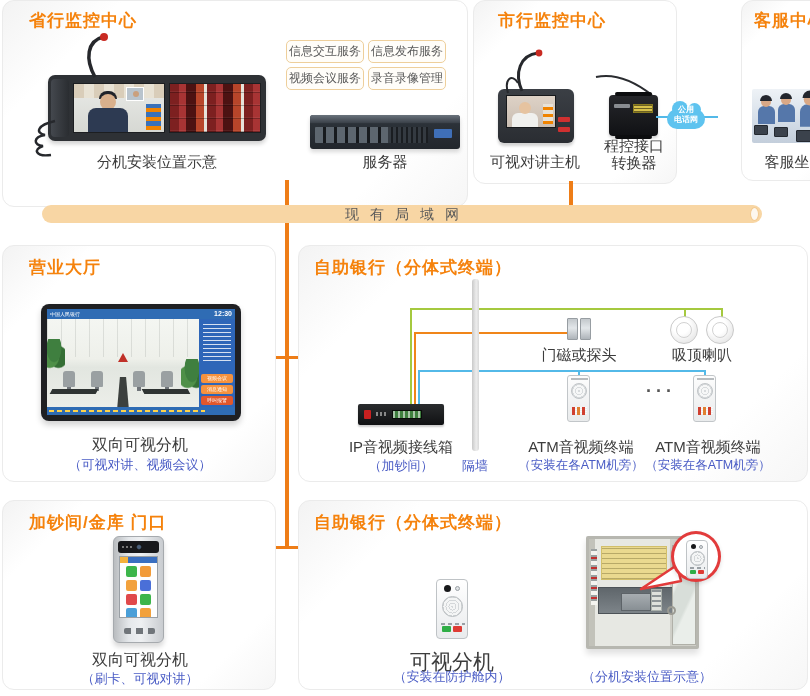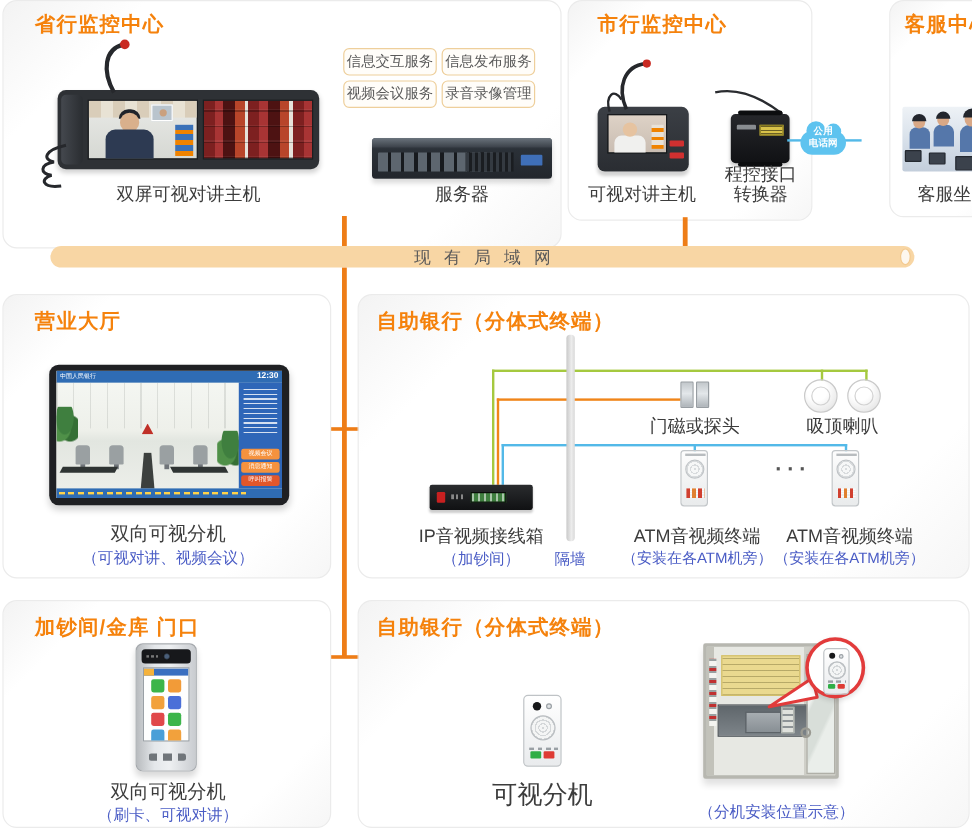--- a/index.html
+++ b/index.html
@@ -220,21 +220,21 @@
       </div>
       <div class="cd-scrR"></div>
     </div>
     <svg class="svg-abs" style="left:70px;top:28px;" width="60" height="52">
       <path d="M 30 8 C 14 12, 12 30, 22 48" stroke="#26282c" stroke-width="3.5" fill="none"></path>
       <circle cx="31" cy="8" r="4" fill="#c92a22"></circle>
     </svg>
     <svg class="svg-abs" style="left:28px;top:118px;" width="44" height="40">
       <path d="M 24 2 C 6 6, 4 14, 14 16 C 2 18, 2 26, 12 27 C 2 30, 4 38, 20 36" stroke="#26282c" stroke-width="2.5" fill="none"></path>
     </svg>
-    <div class="dev-label" style="left:45px;width:218px;top:152px;">双屏可视对讲主机</div>
+    <div class="dev-label" style="left:45px;width:218px;top:152px;">分机安装位置示意</div>
 
     <div class="svc-tag" style="left:283px;top:39px;">信息交互服务</div>
     <div class="svc-tag" style="left:365px;top:39px;">信息发布服务</div>
     <div class="svc-tag" style="left:283px;top:66px;">视频会议服务</div>
     <div class="svc-tag" style="left:365px;top:66px;">录音录像管理</div>
 
     <div class="server">
       <div class="srv-slots"></div>
       <div class="srv-vent"></div>
       <div class="srv-badge"></div>
@@ -443,20 +443,21 @@
 
     <div class="visophone" style="left:137px;top:78px;">
       <div class="vp-cam"></div>
       <div class="vp-cam2"></div>
       <div class="vp-gr"></div>
       <div class="vp-lbl"></div>
       <div class="vp-bg"></div>
       <div class="vp-br"></div>
     </div>
     <div class="dev-label" style="left:90px;width:126px;top:147px;font-size:21px;">可视分机</div>
+    <div class="dev-sub" style="left:83px;width:140px;top:167px;">（安装在防护舱内）</div>
 
     <div class="booth">
       <div class="bo-frame"></div>
       <div class="bo-note"></div>
       <div class="bo-open">
           <div class="bo-atm"></div>
         </div>
       <div class="bo-keys"></div>
       <div class="bo-pad"></div>
       <div class="bo-glass">

